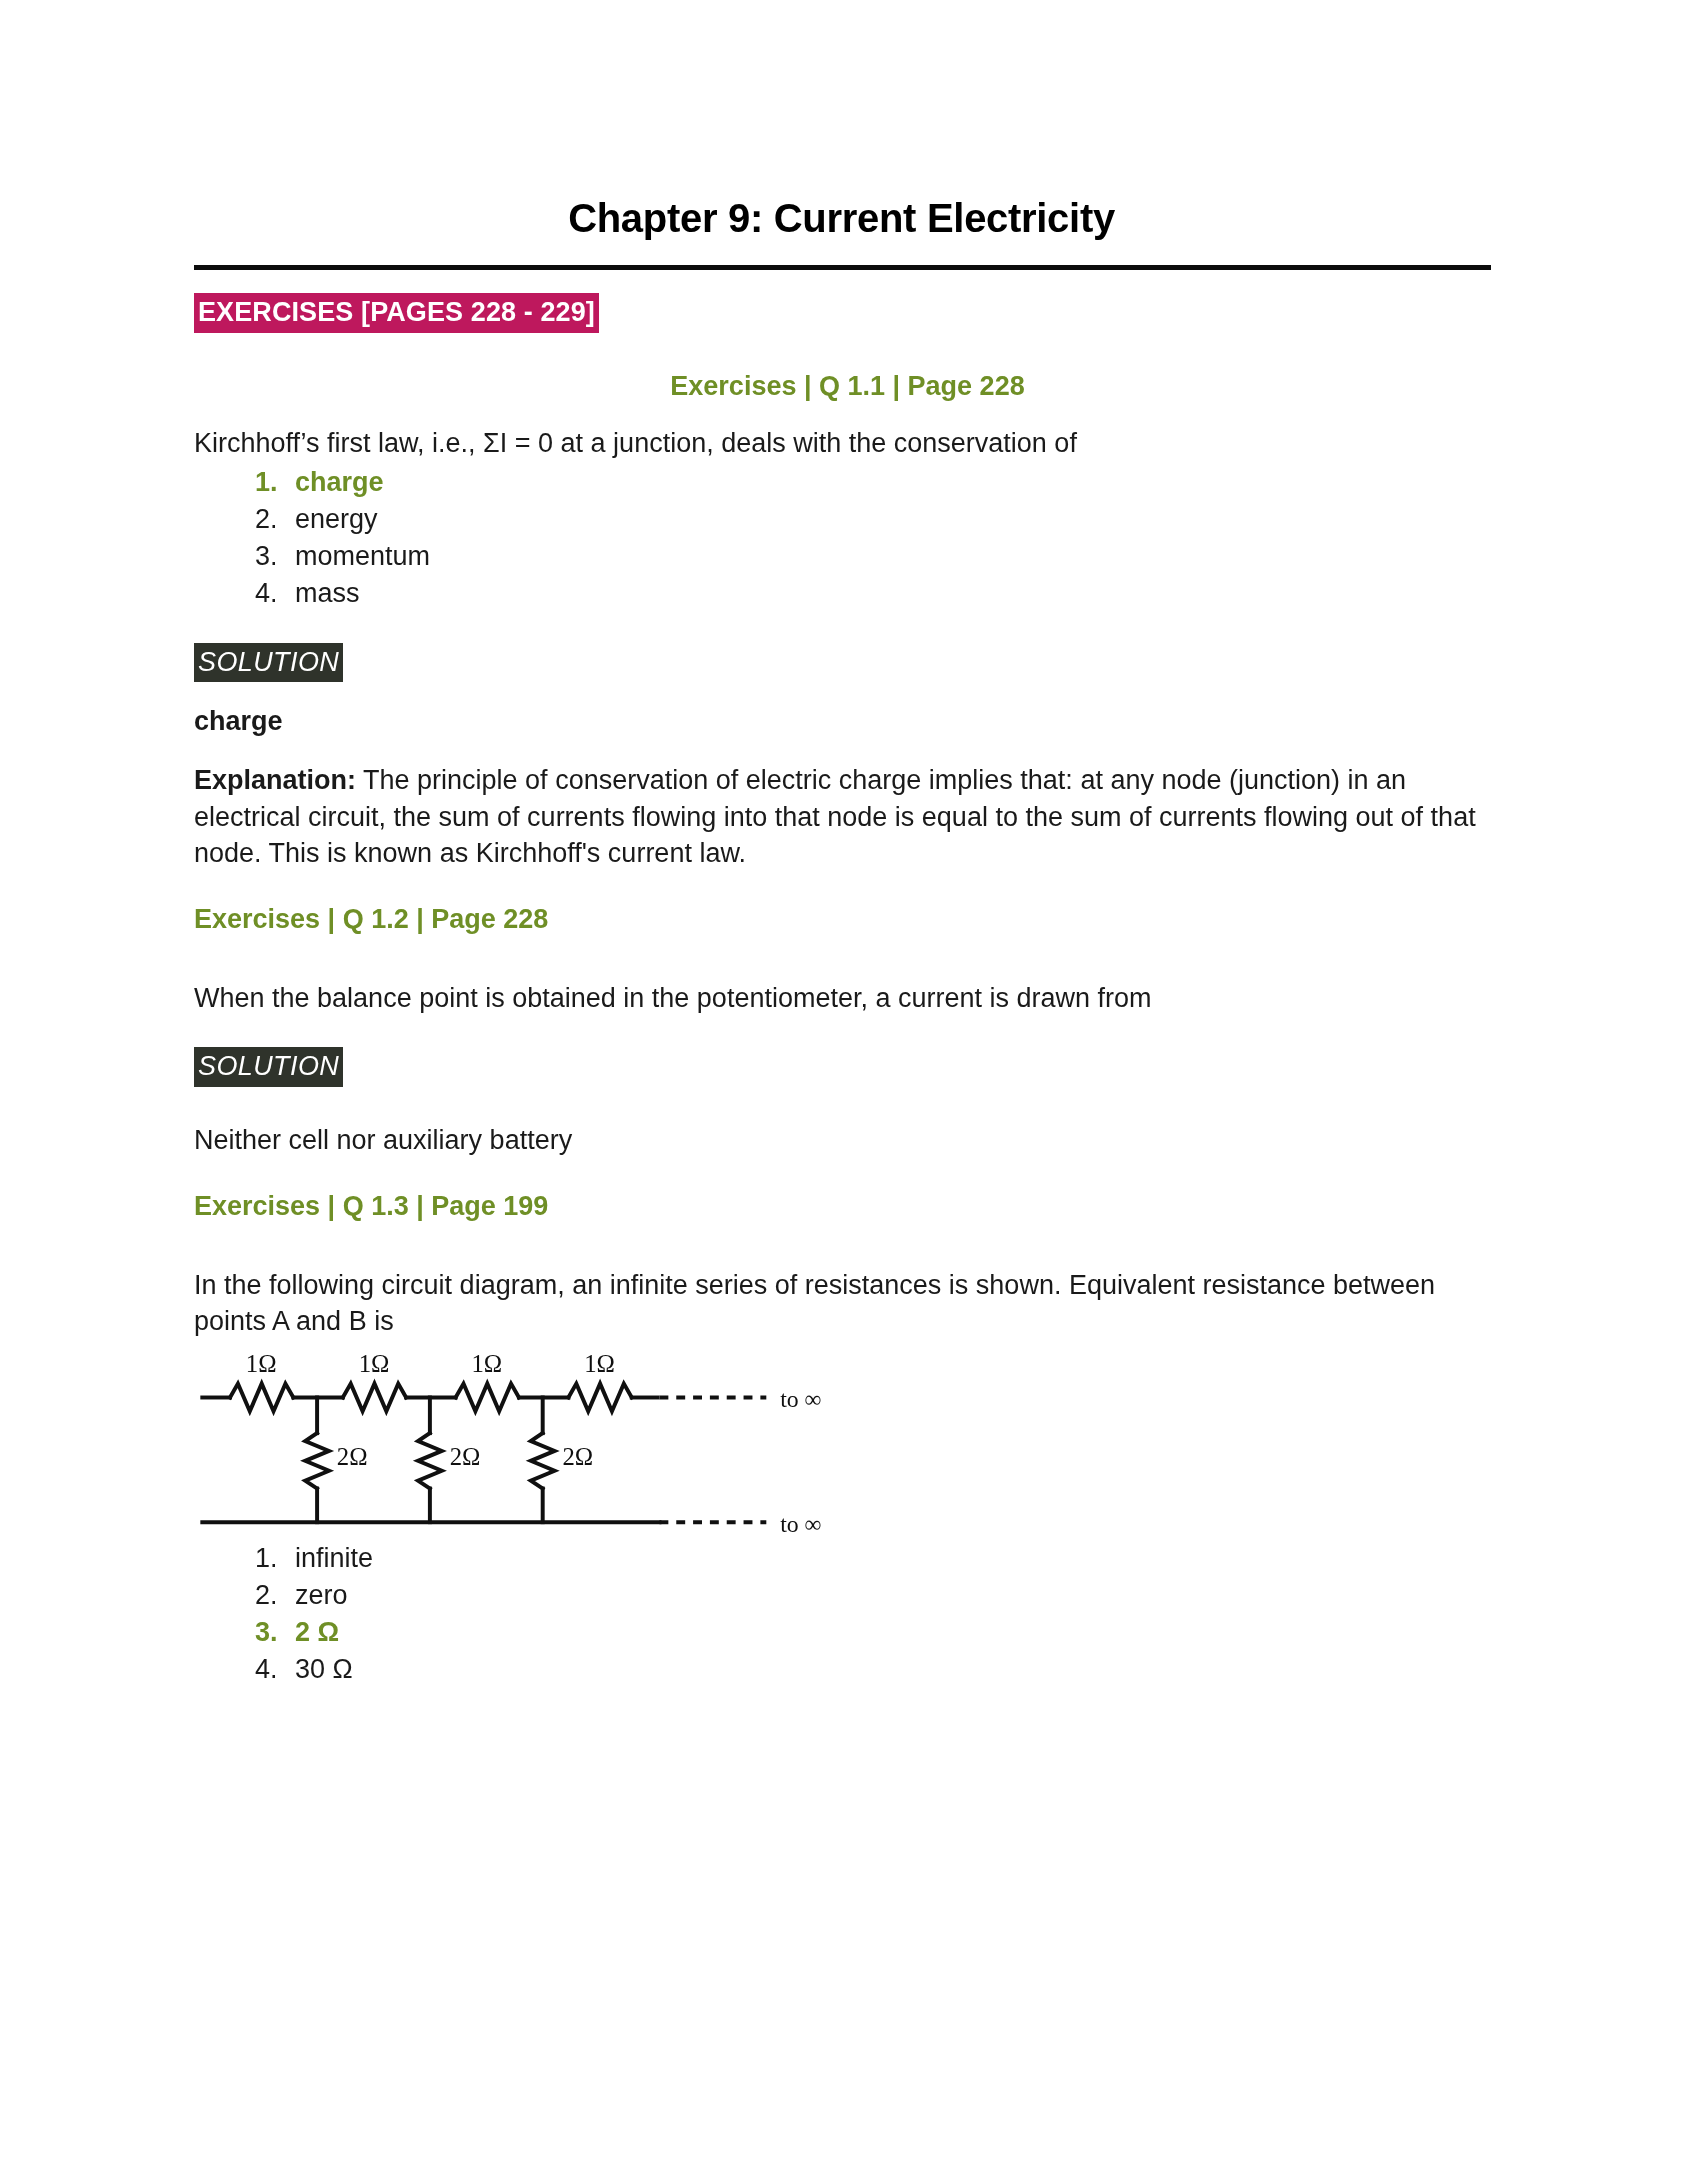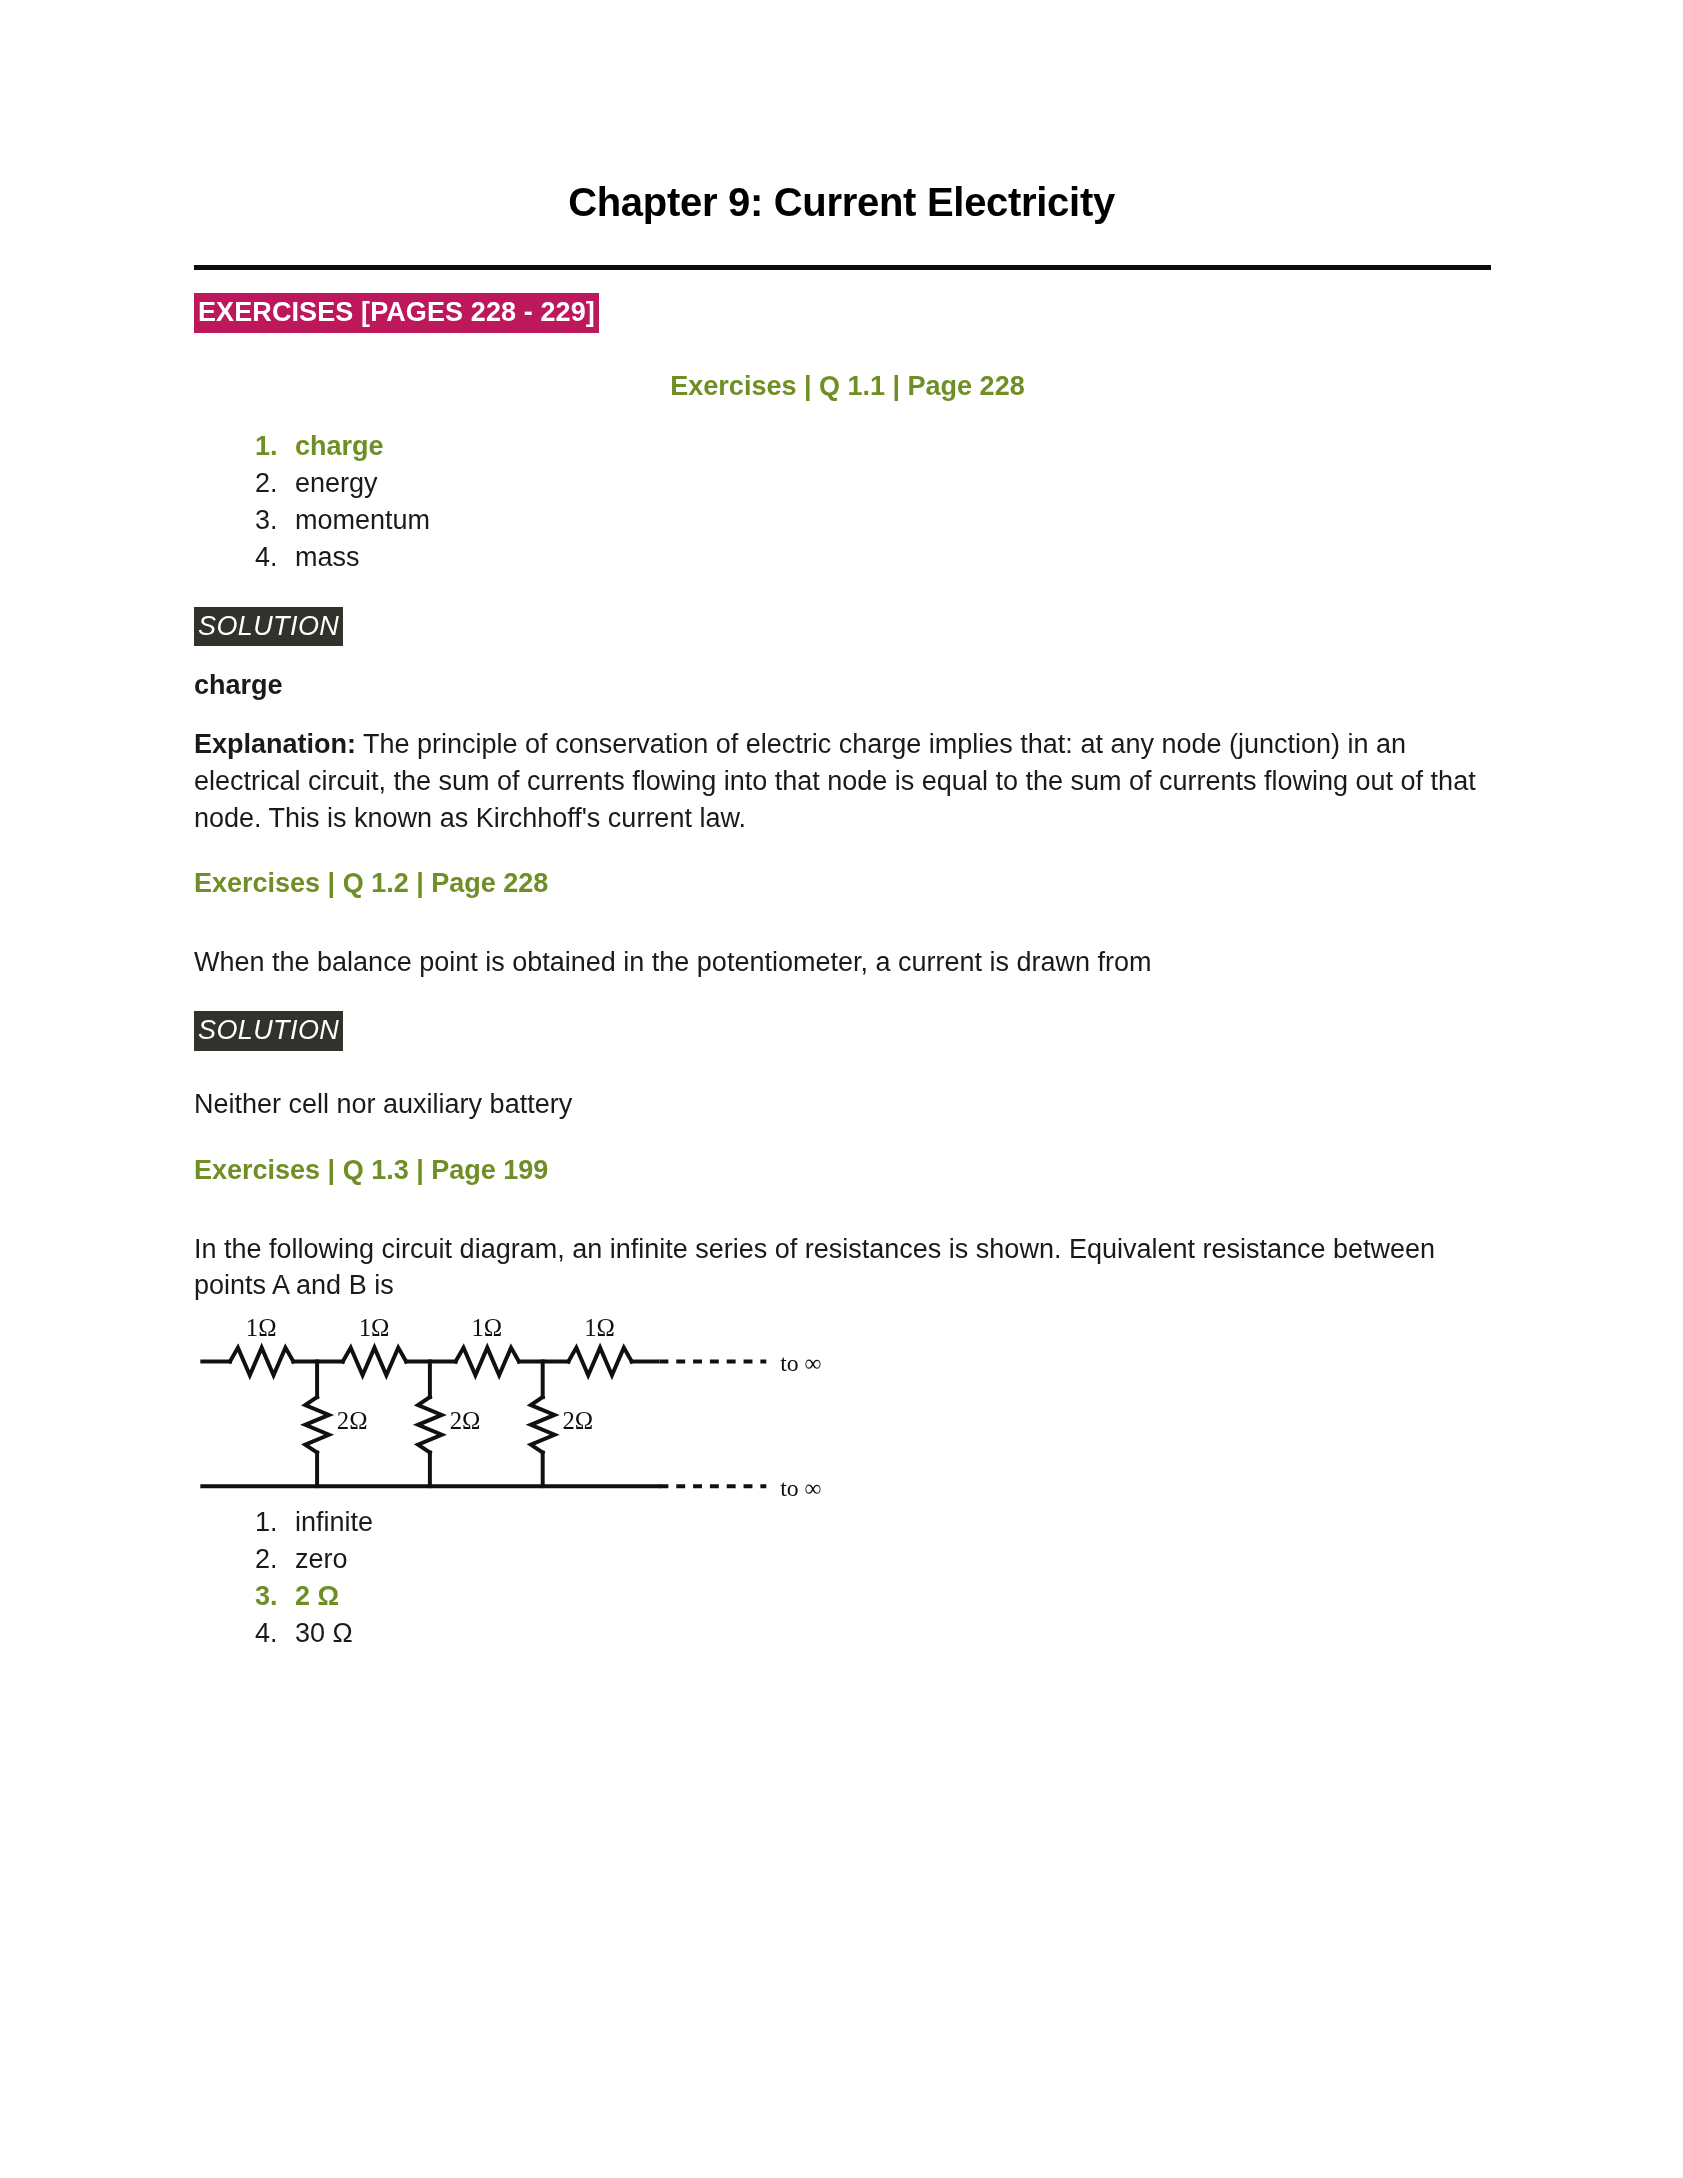--- a/index.html
+++ b/index.html
@@ -21,21 +21,21 @@
     width: 1683px;
     height: 2178px;
     box-sizing: border-box;
     padding: 0;
   }
   .chapter-title {
     text-align: center;
     font-size: 40px;
     font-weight: bold;
     color: #000000;
-    margin: 0;
+    margin: 16px;
     padding-top: 180px;
     letter-spacing: -0.3px;
     line-height: 1.1;
   }
   .title-rule {
     position: absolute;
     left: 194px;
     top: 265px;
     width: 1297px;
     height: 5px;
@@ -130,20 +130,21 @@
       <span class="badge" style="background: #be185d;">EXERCISES [PAGES 228 - 229]</span>
     </div>
 
     <div class="sp-c"></div>
 
     <div>
       <div class="qhead" style="color: rgb(111, 143, 38); text-align: center;">Exercises | Q 1.1 | Page 228</div>
 
       <div class="sp-b"></div>
 
+      <div class="qtext">Kirchhoff’s first law, i.e., ΣI = 0 at a junction, deals with the conservation of</div>
 
       <ol class="options">
         <li class="correct" style="color: rgb(111, 143, 38);"><span>charge</span></li>
         <li><span>energy</span></li>
         <li><span>momentum</span></li>
         <li><span>mass</span></li>
       </ol>
 
       <div class="sp-a"></div>
 

